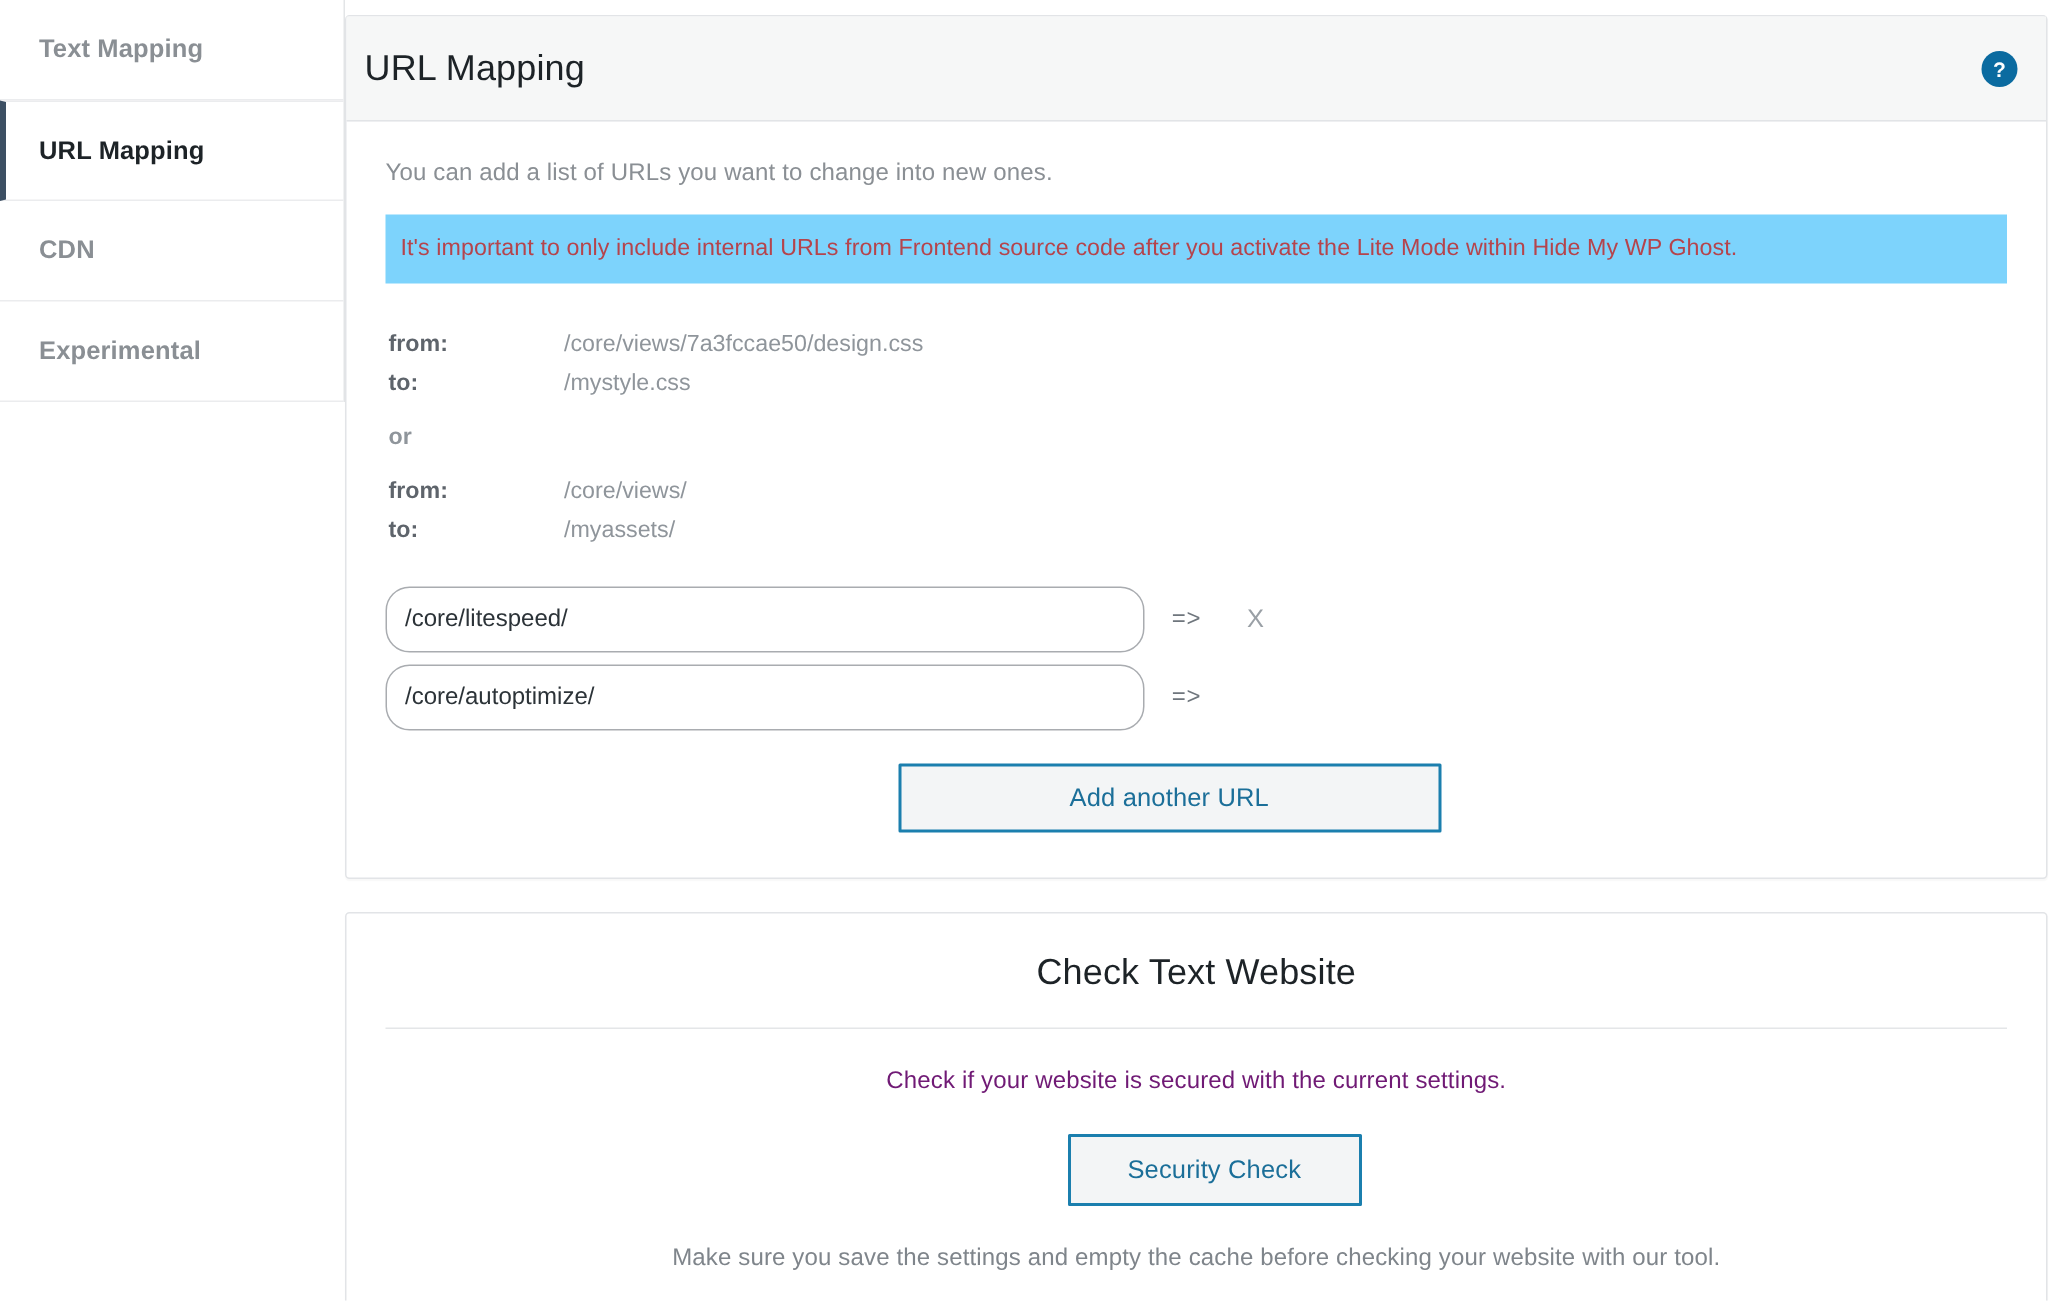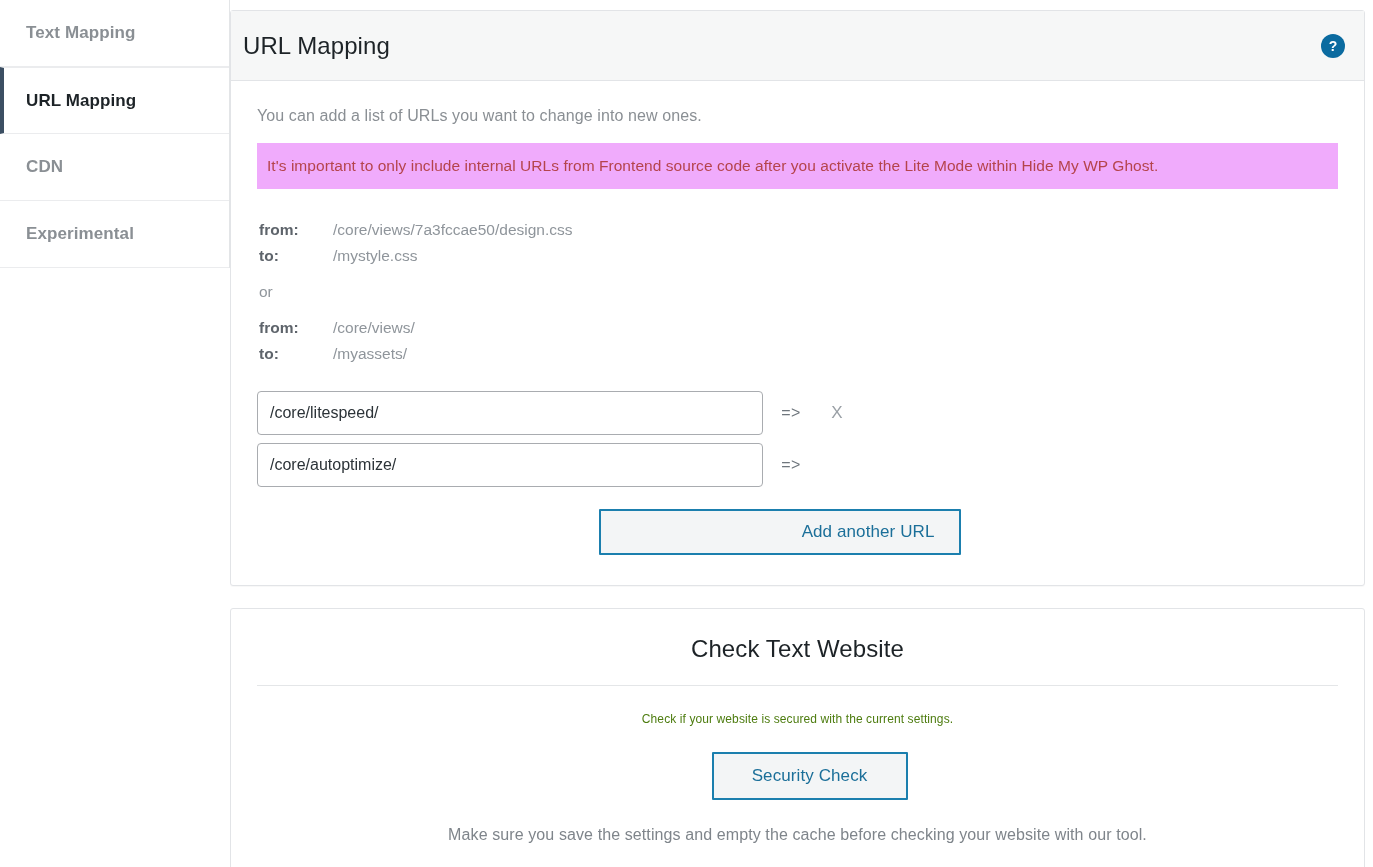--- a/index.html
+++ b/index.html
@@ -104,65 +104,67 @@
   .card-body { padding: 26px 26px 30px 26px; }
 
   .intro {
     margin: 0 0 18px 0;
     font-size: 16px;
     color: #8a8f94;
     letter-spacing: .1px;
   }
 
   .notice {
-    background: #f0abfc;
+    background: #7dd3fc;
     color: #b5444c;
     font-size: 15.5px;
     padding: 14px 10px 14px 10px;
     margin: 0 0 28px 0;
     letter-spacing: .05px;
   }
 
   
   .example { margin: 0 0 24px 2px; }
   .example .ex-title {
     font-size: 15.5px;
     font-weight: bold;
     color: #5e646b;
     margin-bottom: 8px;
   }
   .ex-row {
     display: flex;
     font-size: 15.5px;
     line-height: 26px;
+    gap: 43px;
   }
   .ex-label {
     width: 74px;
     flex: 0 0 74px;
     font-weight: bold;
     color: #5e646b;
   }
   .ex-val { color: #8f959b; }
   .ex-or {
     font-size: 15.5px;
     color: #8f959b;
     line-height: 26px;
     margin: 10px 0 10px 0;
+    font-weight: bold;
   }
 
   
   .map-row {
     display: flex;
     align-items: center;
     margin-bottom: 8px;
   }
   .map-input {
     height: 44px;
     border: 1px solid #a9acb0;
-    border-radius: 4px;
+    border-radius: 16px;
     padding: 0 12px;
     font-size: 16px;
     color: #2c3338;
     font-family: "Liberation Sans", sans-serif;
     background: #ffffff;
     outline: none;
   }
   .map-input.from { width: 506px; flex: 0 0 506px; }
   .map-input.to   { width: 536px; flex: 0 0 536px; }
   .arrow {
@@ -193,42 +195,41 @@
     border: 2px solid #1b7fae;
     color: #1b6f99;
     font-size: 17px;
     font-family: "Liberation Sans", sans-serif;
     padding: 0 24px;
     height: 46px;
     min-width: 362px;
     cursor: pointer;
     border-radius: 1px;
     letter-spacing: .1px;
-    text-align: right;
   }
 
   
   .card.check { margin-top: 22px; }
   .check-body { padding: 26px 26px 26px 26px; text-align: center; }
   .check-title {
     margin: 0 0 22px 0;
     font-size: 24px;
     font-weight: normal;
     color: #1d2327;
     letter-spacing: .1px;
   }
   .divider {
     height: 1px;
     background: #e4e6e8;
     margin: 0 0 26px 0;
   }
   .check-sub {
     margin: 0 0 26px 0;
-    font-size: 12px;
-    color: #4d7c0f;
+    font-size: 16px;
+    color: #701a75;
     letter-spacing: .1px;
   }
   .btn-security {
     background: #f3f5f6;
     border: 2px solid #1b7fae;
     color: #1b6f99;
     font-size: 17px;
     font-family: "Liberation Sans", sans-serif;
     height: 48px;
     min-width: 196px;

